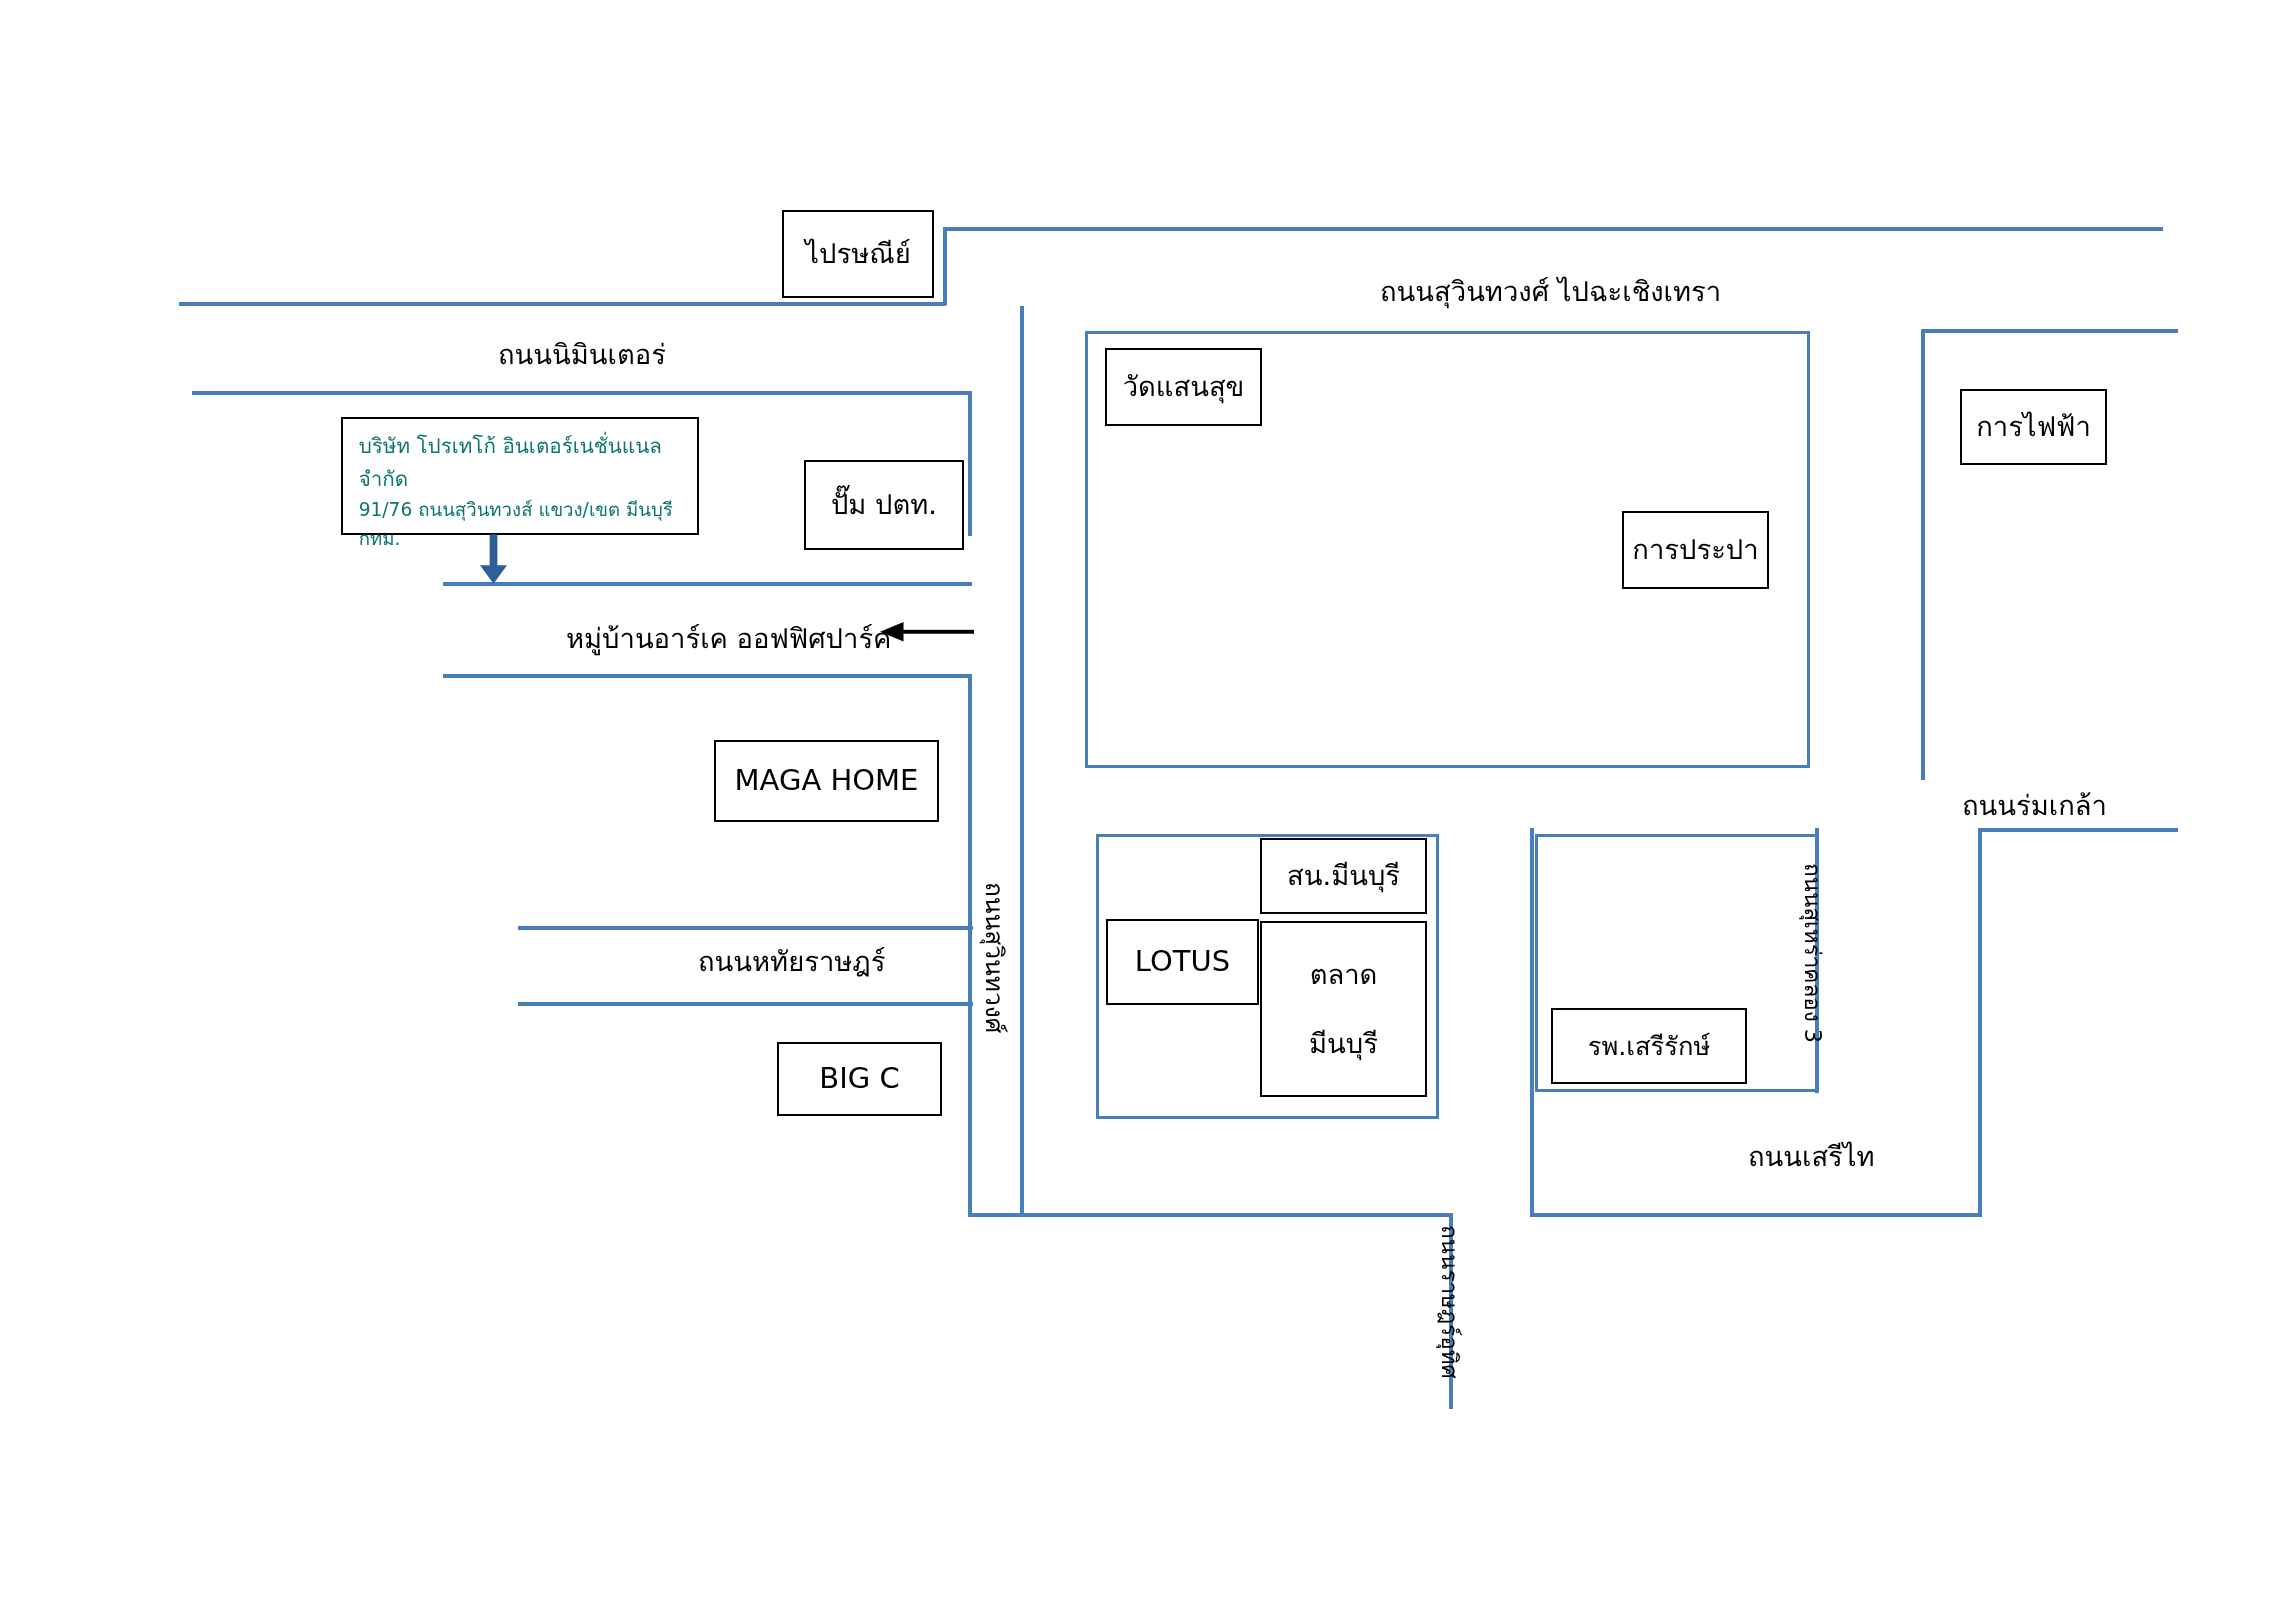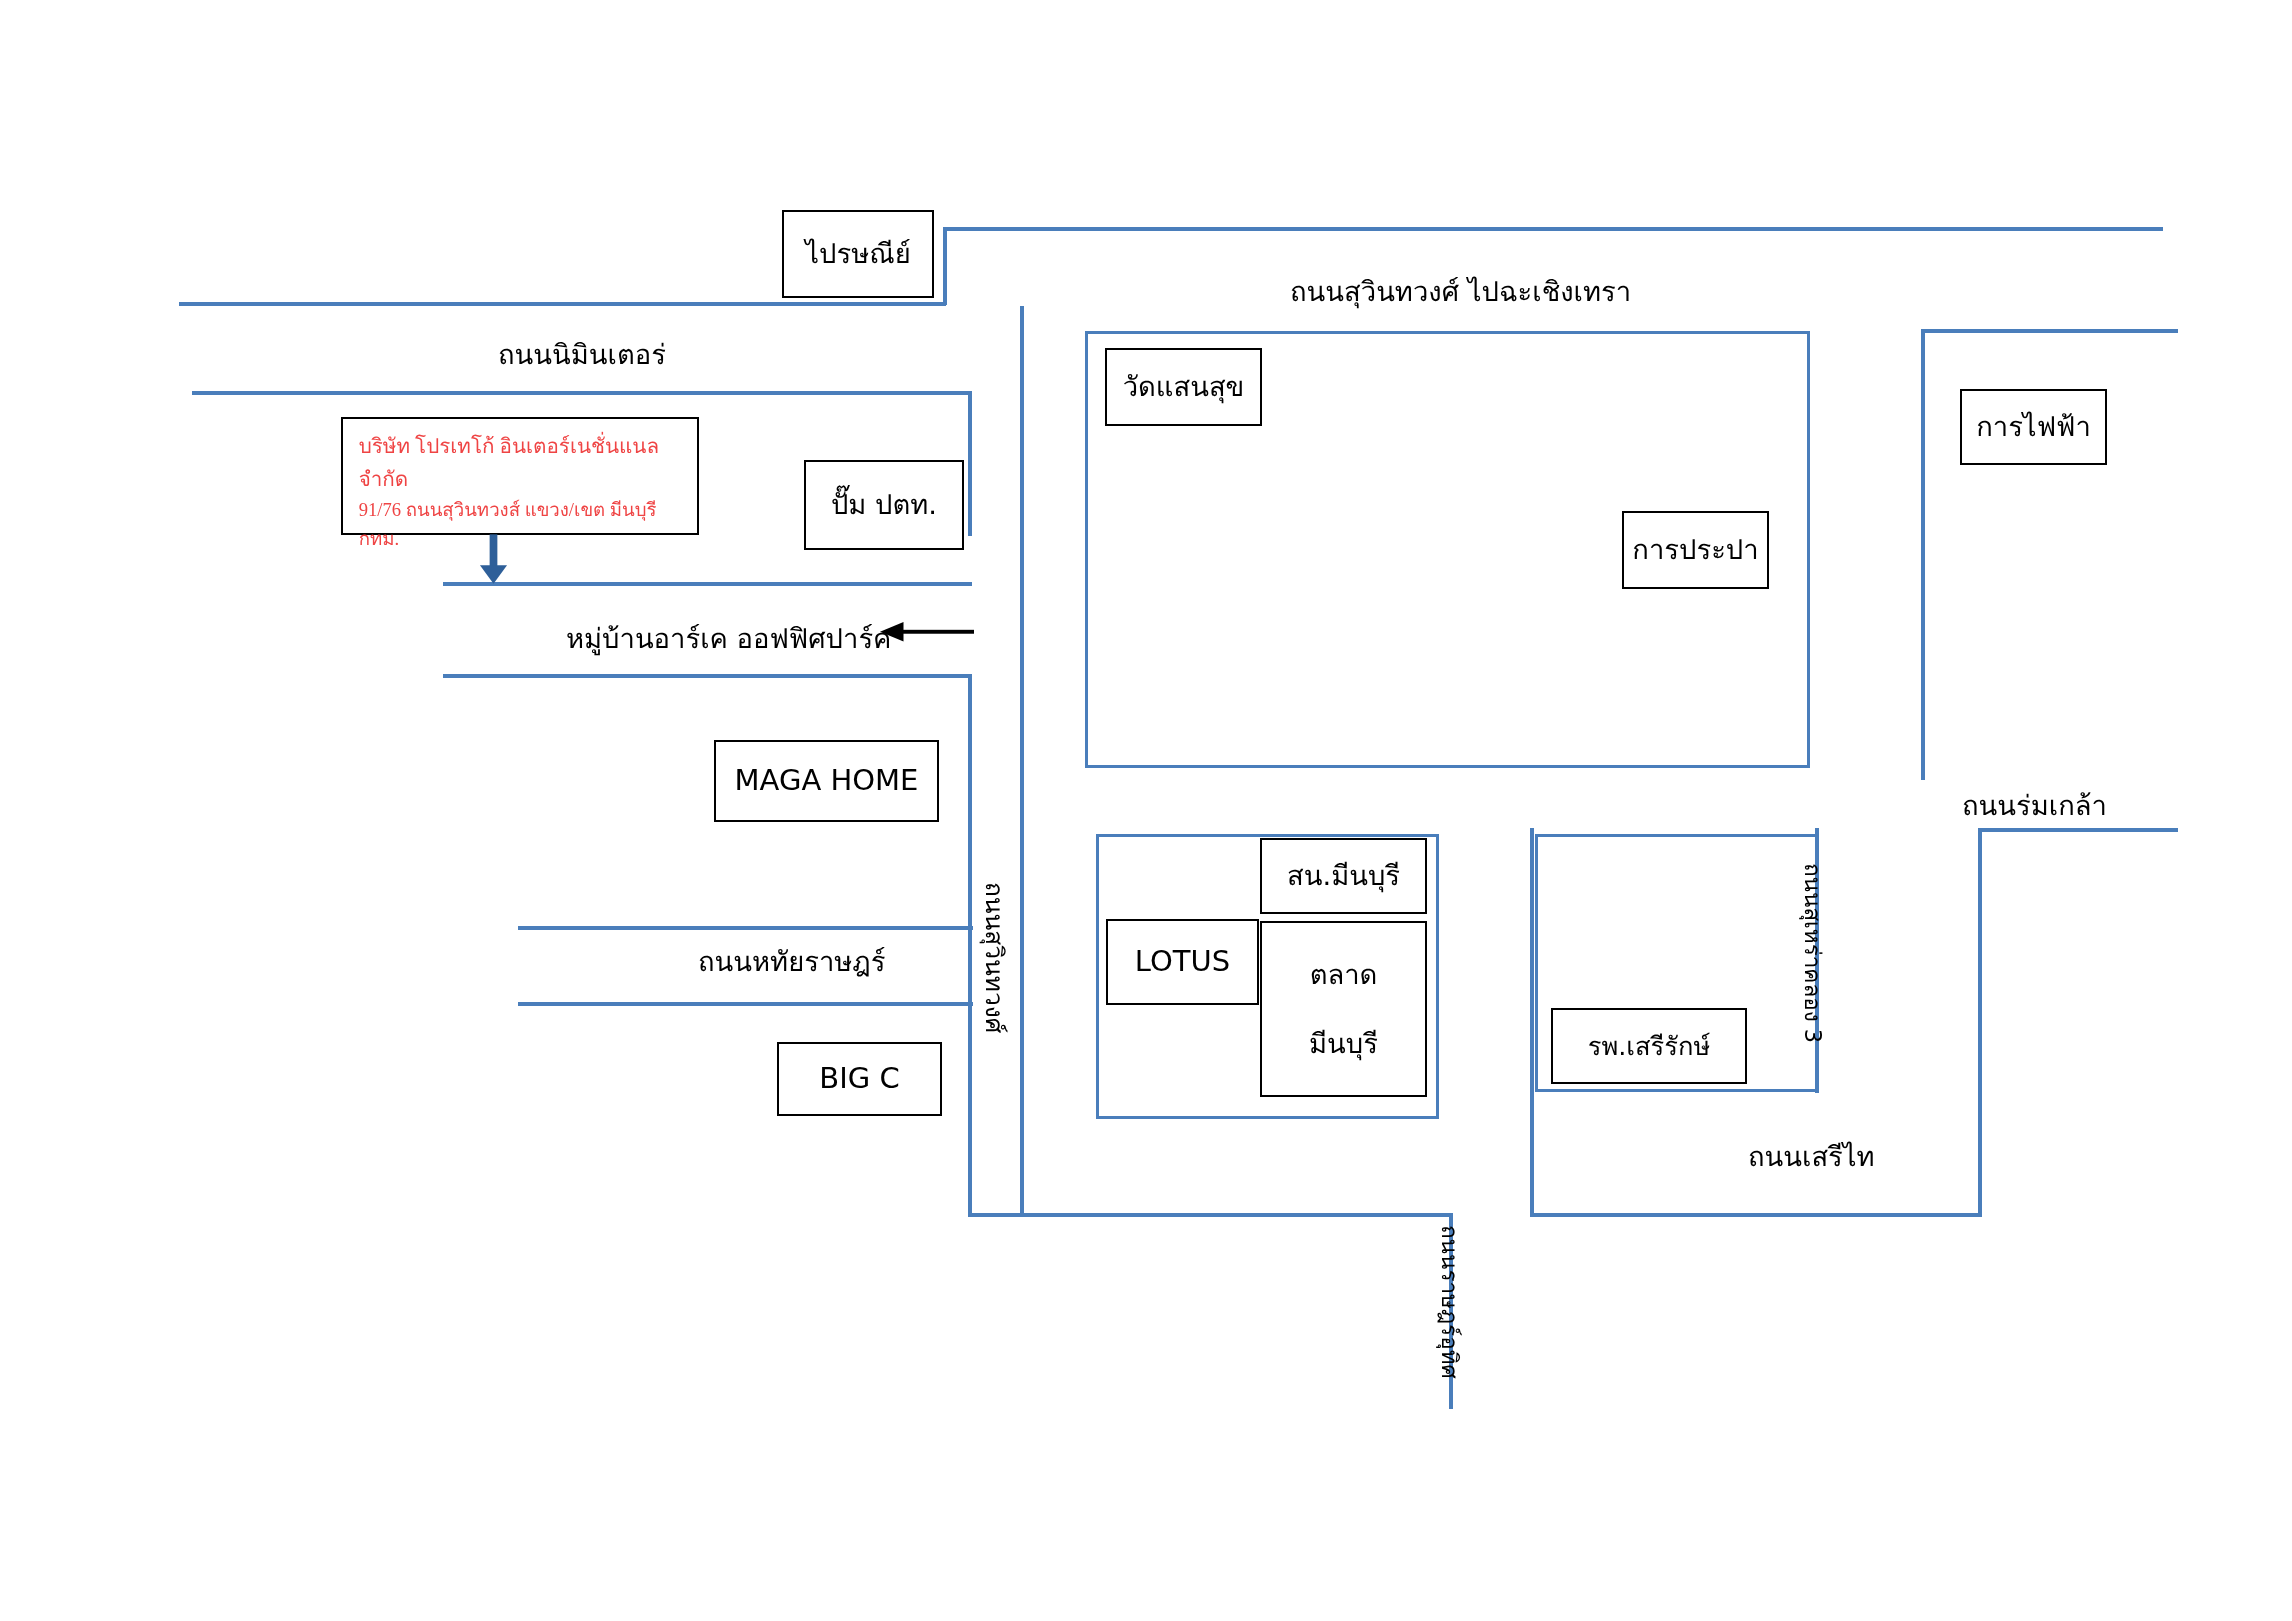--- a/index.html
+++ b/index.html
@@ -68,22 +68,21 @@
   
   .callout-box {
     position: absolute;
     border: 2px solid #000000;
     background: #ffffff;
     box-sizing: border-box;
     display: flex;
     flex-direction: column;
     justify-content: space-around;
     padding: 9.8px 15.7px;
-    color: #ef4444;
-    font-family: Liberation Serif, serif;
+    color: #0f766e;
   }
   .callout-line-1 { font-size: 20.6px; }
   .callout-line-2 { font-size: 18.6px; }
 
   
   .arrow-down {
     position: absolute;
   }
   .arrow-left {
     position: absolute;
@@ -197,21 +196,21 @@
   </div>
 
   <div class="road-label f28" style="left:566px; top:617px;">หมู่บ้านอาร์เค ออฟฟิศปาร์ค</div>
   <div class="arrow-left" style="left:880px; top:621px;">
     <svg width="94" height="23.5" viewBox="0 0 96 24" xmlns="http://www.w3.org/2000/svg">
       <rect x="20" y="9" width="76" height="4" fill="#000000"></rect>
       <polygon points="0,11 24,1 24,21" fill="#000000"></polygon>
     </svg>
   </div>
 
-  <div class="road-label f28" style="left:1290px; top:270px;">ถนนสุวินทวงศ์ ไปฉะเชิงเทรา</div>
+  <div class="road-label f28" style="left:1380px; top:270px;">ถนนสุวินทวงศ์ ไปฉะเชิงเทรา</div>
 
   <div class="road-label f28" style="left:498px; top:333px;">ถนนนิมินเตอร่</div>
 
   <div class="road-label f28" style="left:698px; top:940px;">ถนนหทัยราษฎร์</div>
 
   <div class="road-label-vert f25" style="left:1014px; top:882px;">ถนนสุวินทวงศ์</div>
 
   <div class="road-label f28" style="left:1962px; top:784px;">ถนนร่มเกล้า</div>
 
   <div class="road-label f28" style="left:1748px; top:1135px;">ถนนเสรีไท</div>

